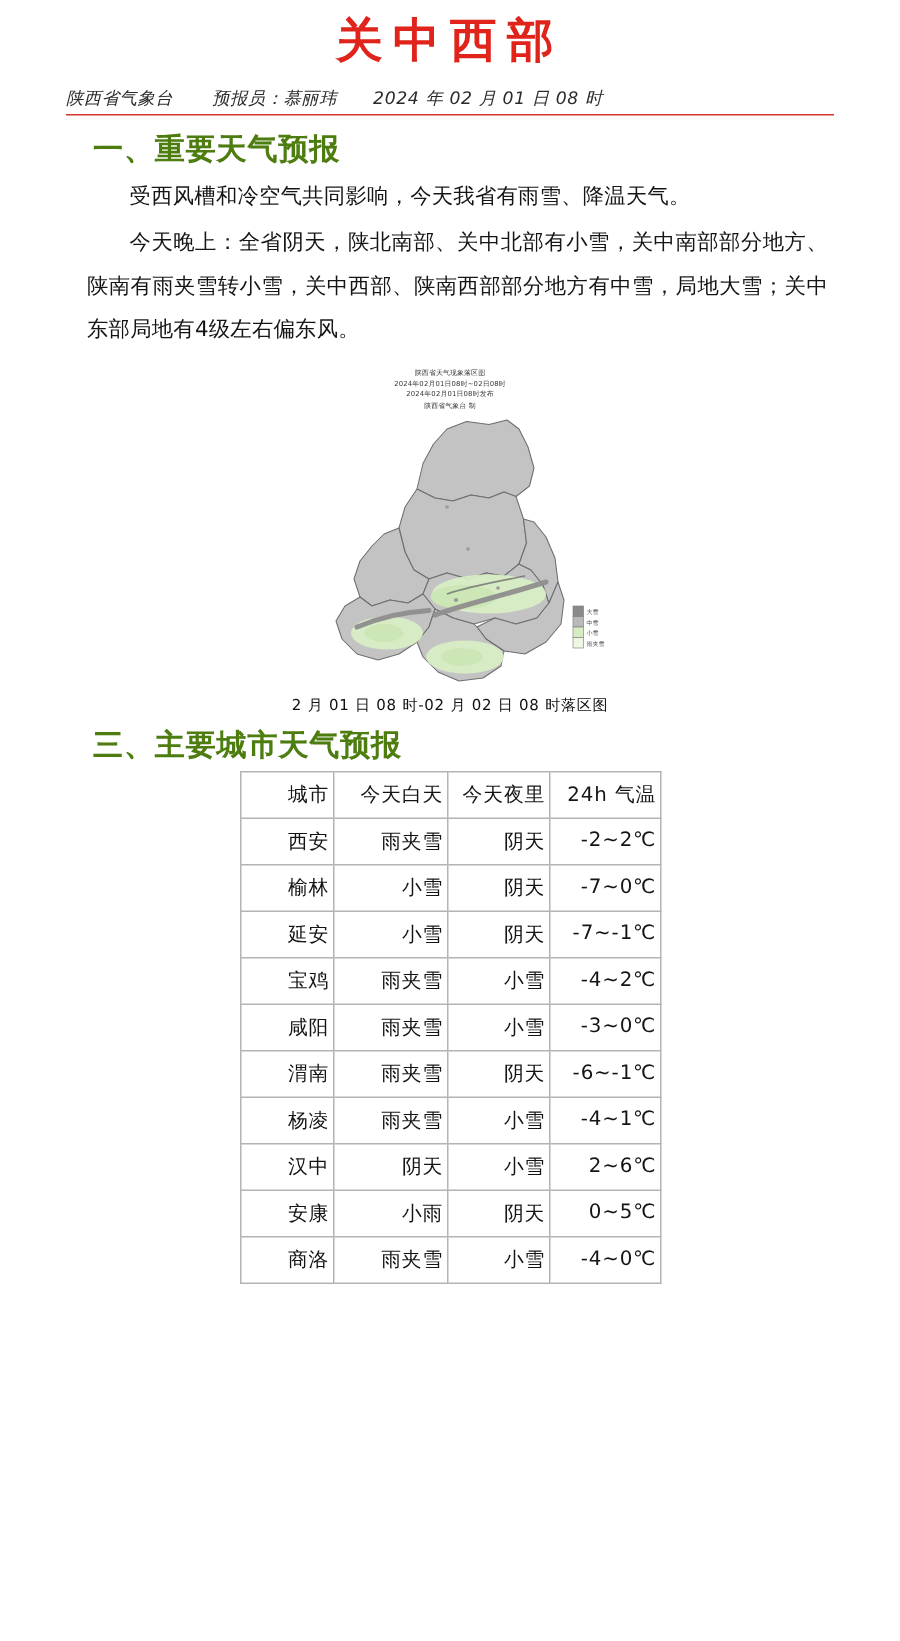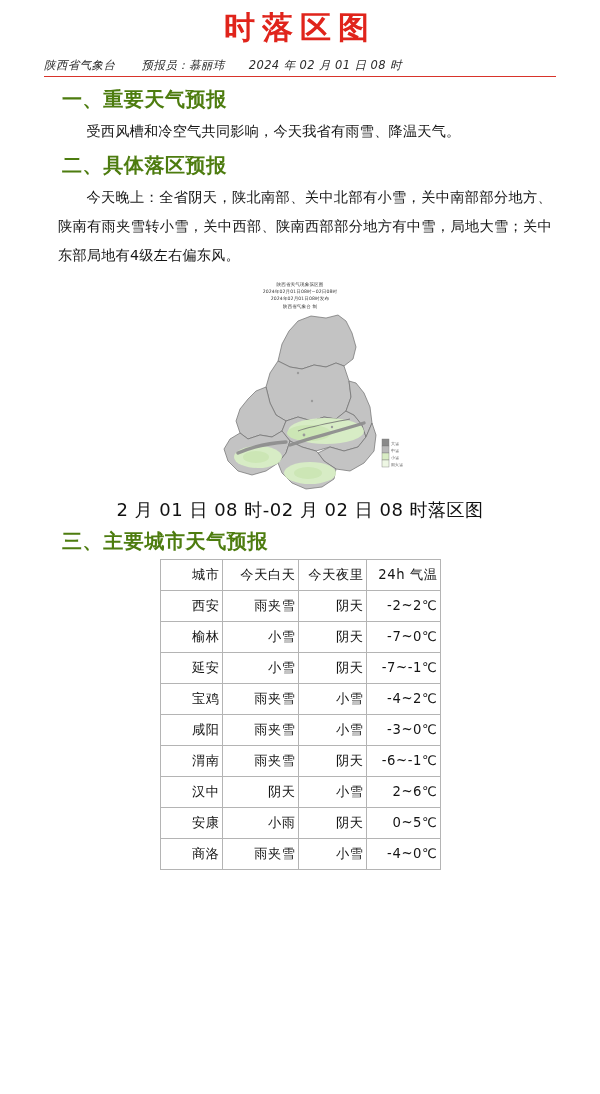--- a/index.html
+++ b/index.html
@@ -97,21 +97,21 @@
     text-align: center;
     padding-top: 2px;
     letter-spacing: 0.1px;
   }
   .map-titles div { white-space: nowrap; }
   .map-svg {
     display: block;
     margin: 1px auto 0 auto;
   }
   .fig-caption {
-    font-size: 18px;
+    font-size: 10px;
     color: #111;
     text-align: center;
     margin: 1px 0 3px 0;
     letter-spacing: 0.5px;
   }
 
   
   .table-wrap {
     display: flex;
     justify-content: center;
@@ -140,35 +140,34 @@
   table.fc col.c-day  { width: 76px; }
   table.fc col.c-night{ width: 68px; }
   table.fc col.c-temp { width: 74px; }
   .temp-cell { font-size: 12.6px; letter-spacing: 0.2px; }
 </style>
 </head>
 <body>
 
 <div class="page">
 
-  <h1 class="doc-title">时落区图</h1>
+  <h1 class="doc-title">关中西部</h1>
 
   <div class="byline-wrap">
     <div class="byline">
       <span class="b-office">陕西省气象台</span>
       <span class="b-forecaster">预报员：慕丽玮</span>
       <span class="b-date">2024 年 02 月 01 日 08 时</span>
     </div>
   </div>
 
   <h2 class="sec-head">一、重要天气预报</h2>
 
   <p class="para">受西风槽和冷空气共同影响，今天我省有雨雪、降温天气。</p>
 
-  <h2 class="sec-head">二、具体落区预报</h2>
 
 
   <p class="para">今天晚上：全省阴天，陕北南部、关中北部有小雪，关中南部部分地方、陕南有雨夹雪转小雪，关中西部、陕南西部部分地方有中雪，局地大雪；关中东部局地有4级左右偏东风。</p>
 
   <div class="figure">
     <div class="map-box">
 
       <div class="map-titles">
         <div>陕西省天气现象落区图</div>
         <div>2024年02月01日08时~02日08时</div>
@@ -297,20 +296,26 @@
             <td>小雪</td>
             <td class="temp-cell">-3~0℃</td>
           </tr>
           <tr>
             <td>渭南</td>
             <td>雨夹雪</td>
             <td>阴天</td>
             <td class="temp-cell">-6~-1℃</td>
           </tr>
           <tr>
+            <td>杨凌</td>
+            <td>雨夹雪</td>
+            <td>小雪</td>
+            <td class="temp-cell">-4~1℃</td>
+          </tr>
+          <tr>
             <td>汉中</td>
             <td>阴天</td>
             <td>小雪</td>
             <td class="temp-cell">2~6℃</td>
           </tr>
           <tr>
             <td>安康</td>
             <td>小雨</td>
             <td>阴天</td>
             <td class="temp-cell">0~5℃</td>

